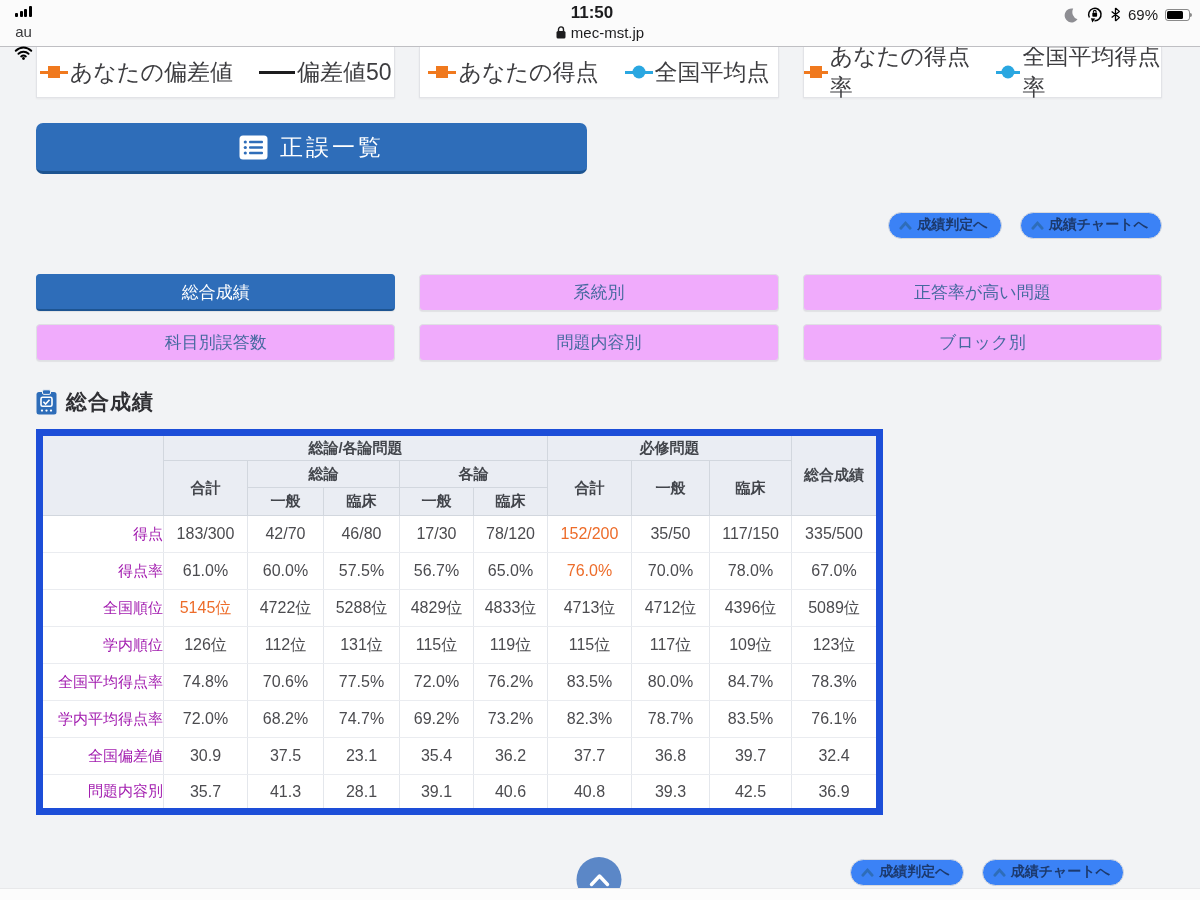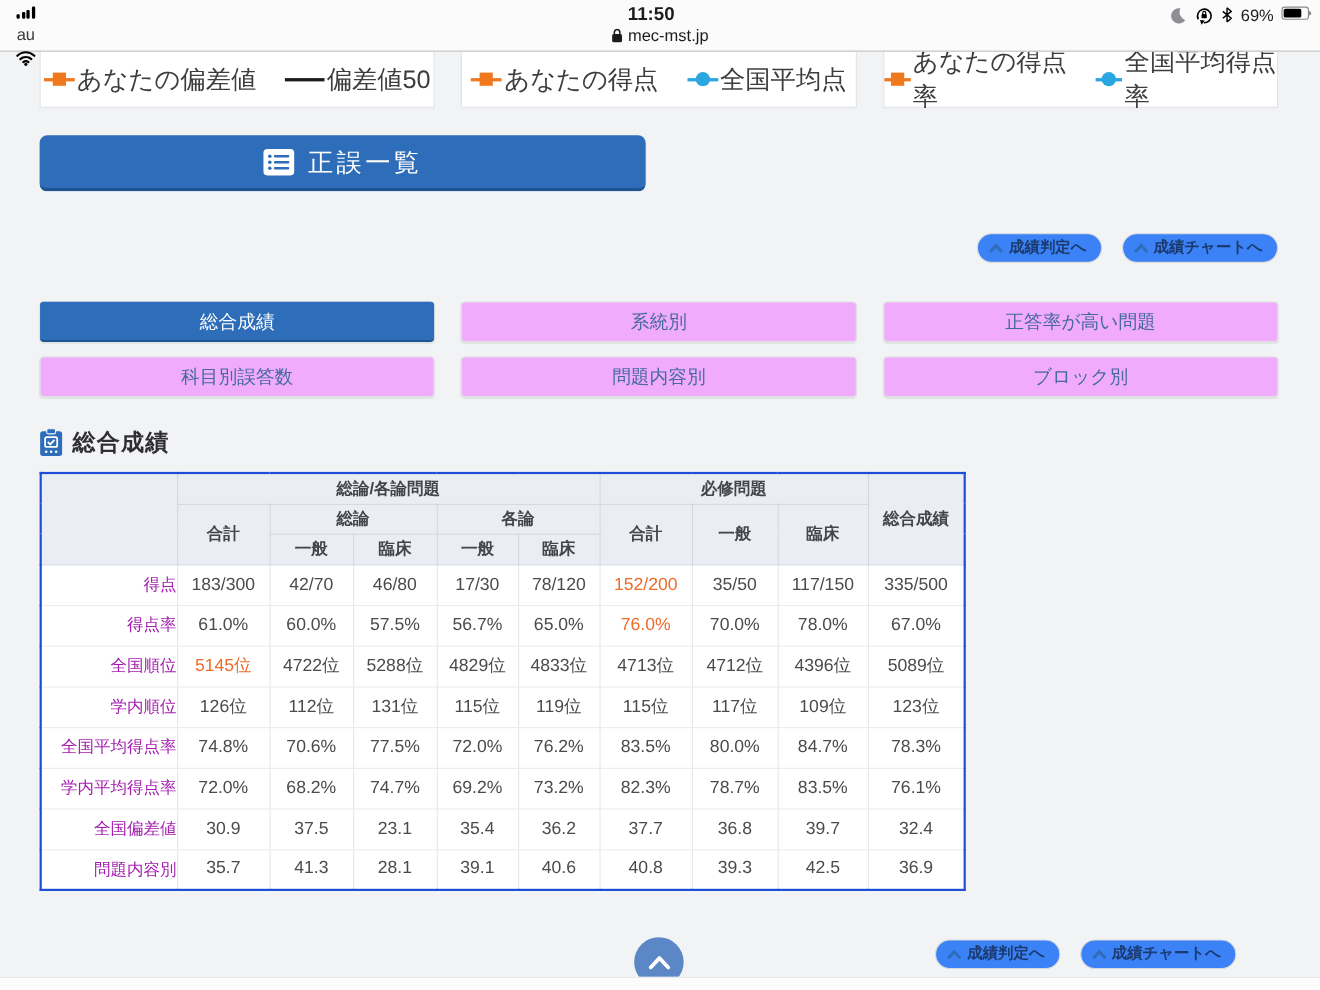--- a/index.html
+++ b/index.html
@@ -3,21 +3,21 @@
 <meta charset="utf-8">
 <style>
   * { margin:0; padding:0; box-sizing:border-box; }
   html,body { width:1200px; height:900px; overflow:hidden; }
   body { font-family:"Liberation Sans","DejaVu Sans",sans-serif; background:#f2f3f5; color:#3d3d40; }
 
   
   .status-bar { background:#fbfbfb; border-bottom:1px solid #bfbfc3; height:47px; position:relative; }
   .sb-left { position:absolute; left:14px; top:6px; display:flex; align-items:center; gap:6px;flex-direction:column; }
   .sb-carrier { font-size:15px; color:#3a3a3c; }
-  .sb-right { position:absolute; right:10px; top:6px; display:flex; align-items:flex-start; gap:7px; }
+  .sb-right { position:absolute; right:10px; top:6px; display:flex; align-items:center; gap:7px; }
   .sb-time { position:absolute; left:0; right:16px; top:3px; text-align:center; font-size:17px; font-weight:bold; color:#1c1c1e; }
   .sb-url { position:absolute; left:0; right:0; top:24px; text-align:center; font-size:15px; color:#1c1c1e; display:flex; justify-content:center; align-items:center; gap:5px; }
   .sb-batt-pct { font-size:15px; color:#1c1c1e; }
   .battery { position:relative; width:25px; height:12px; border:1px solid rgba(0,0,0,.45); border-radius:3px; }
   .battery .fill { position:absolute; left:1px; top:1px; bottom:1px; width:69%; background:#000; border-radius:1.5px; }
   .battery .nub { position:absolute; right:-3px; top:3px; width:2px; height:4px; background:rgba(0,0,0,.45); border-radius:0 2px 2px 0; }
   .sig-bars { display:flex; align-items:flex-end; gap:1.5px; height:11px; }
   .sig-bars i { display:block; width:3px; background:#000; border-radius:1px; }
 
   
@@ -44,21 +44,21 @@
 
   .nav-grid { margin-top:35px; display:grid; grid-template-columns:1fr 1fr 1fr; column-gap:24px; row-gap:13px; }
   .nav-btn { height:37px; border-radius:4px; font-size:17px; cursor:pointer; font-family:inherit;
     background:#f0abfc; color:#45699f; border:1px solid #dfe0e4; box-shadow:0 1px 1px rgba(0,0,0,.07); }
   .nav-btn.active { background:#2e6db9; color:#fff; border:1px solid #2e6db9; border-bottom:2px solid #1d5491; }
 
   .section-head { margin-top:27px; display:flex; align-items:center; gap:9px; }
   .section-head h2 { font-size:21px; font-weight:bold; color:#2f2f33; letter-spacing:1px; }
 
   
-  table.score { margin-top:13px; border-collapse:collapse; table-layout:fixed; background:#fff; border:2px solid #1d4ed8; }
+  table.score { margin-top:13px; border-collapse:collapse; table-layout:fixed; background:#fff; border:7px solid #1d4ed8; }
   table.score th { background:#eaedf3; border:1px solid #d2d7de; font-size:15px; font-weight:bold; color:#42454b; text-align:center; }
   table.score td { border:1px solid #e4e7ec; border-bottom:1px solid #eaecf0; font-size:16px; color:#4b4b4f; text-align:center; height:37px; background:#fff; }
   table.score td.row-label { font-size:15px; color:#a21caf;text-align:right; }
   table.score td.hl { color:#ed6c2a; }
   tr.hr1 th { height:28px; }
   tr.hr2 th { height:27px; }
   tr.hr3 th { height:28px; }
   th.corner { background:#e9ecf2; }
 
   

